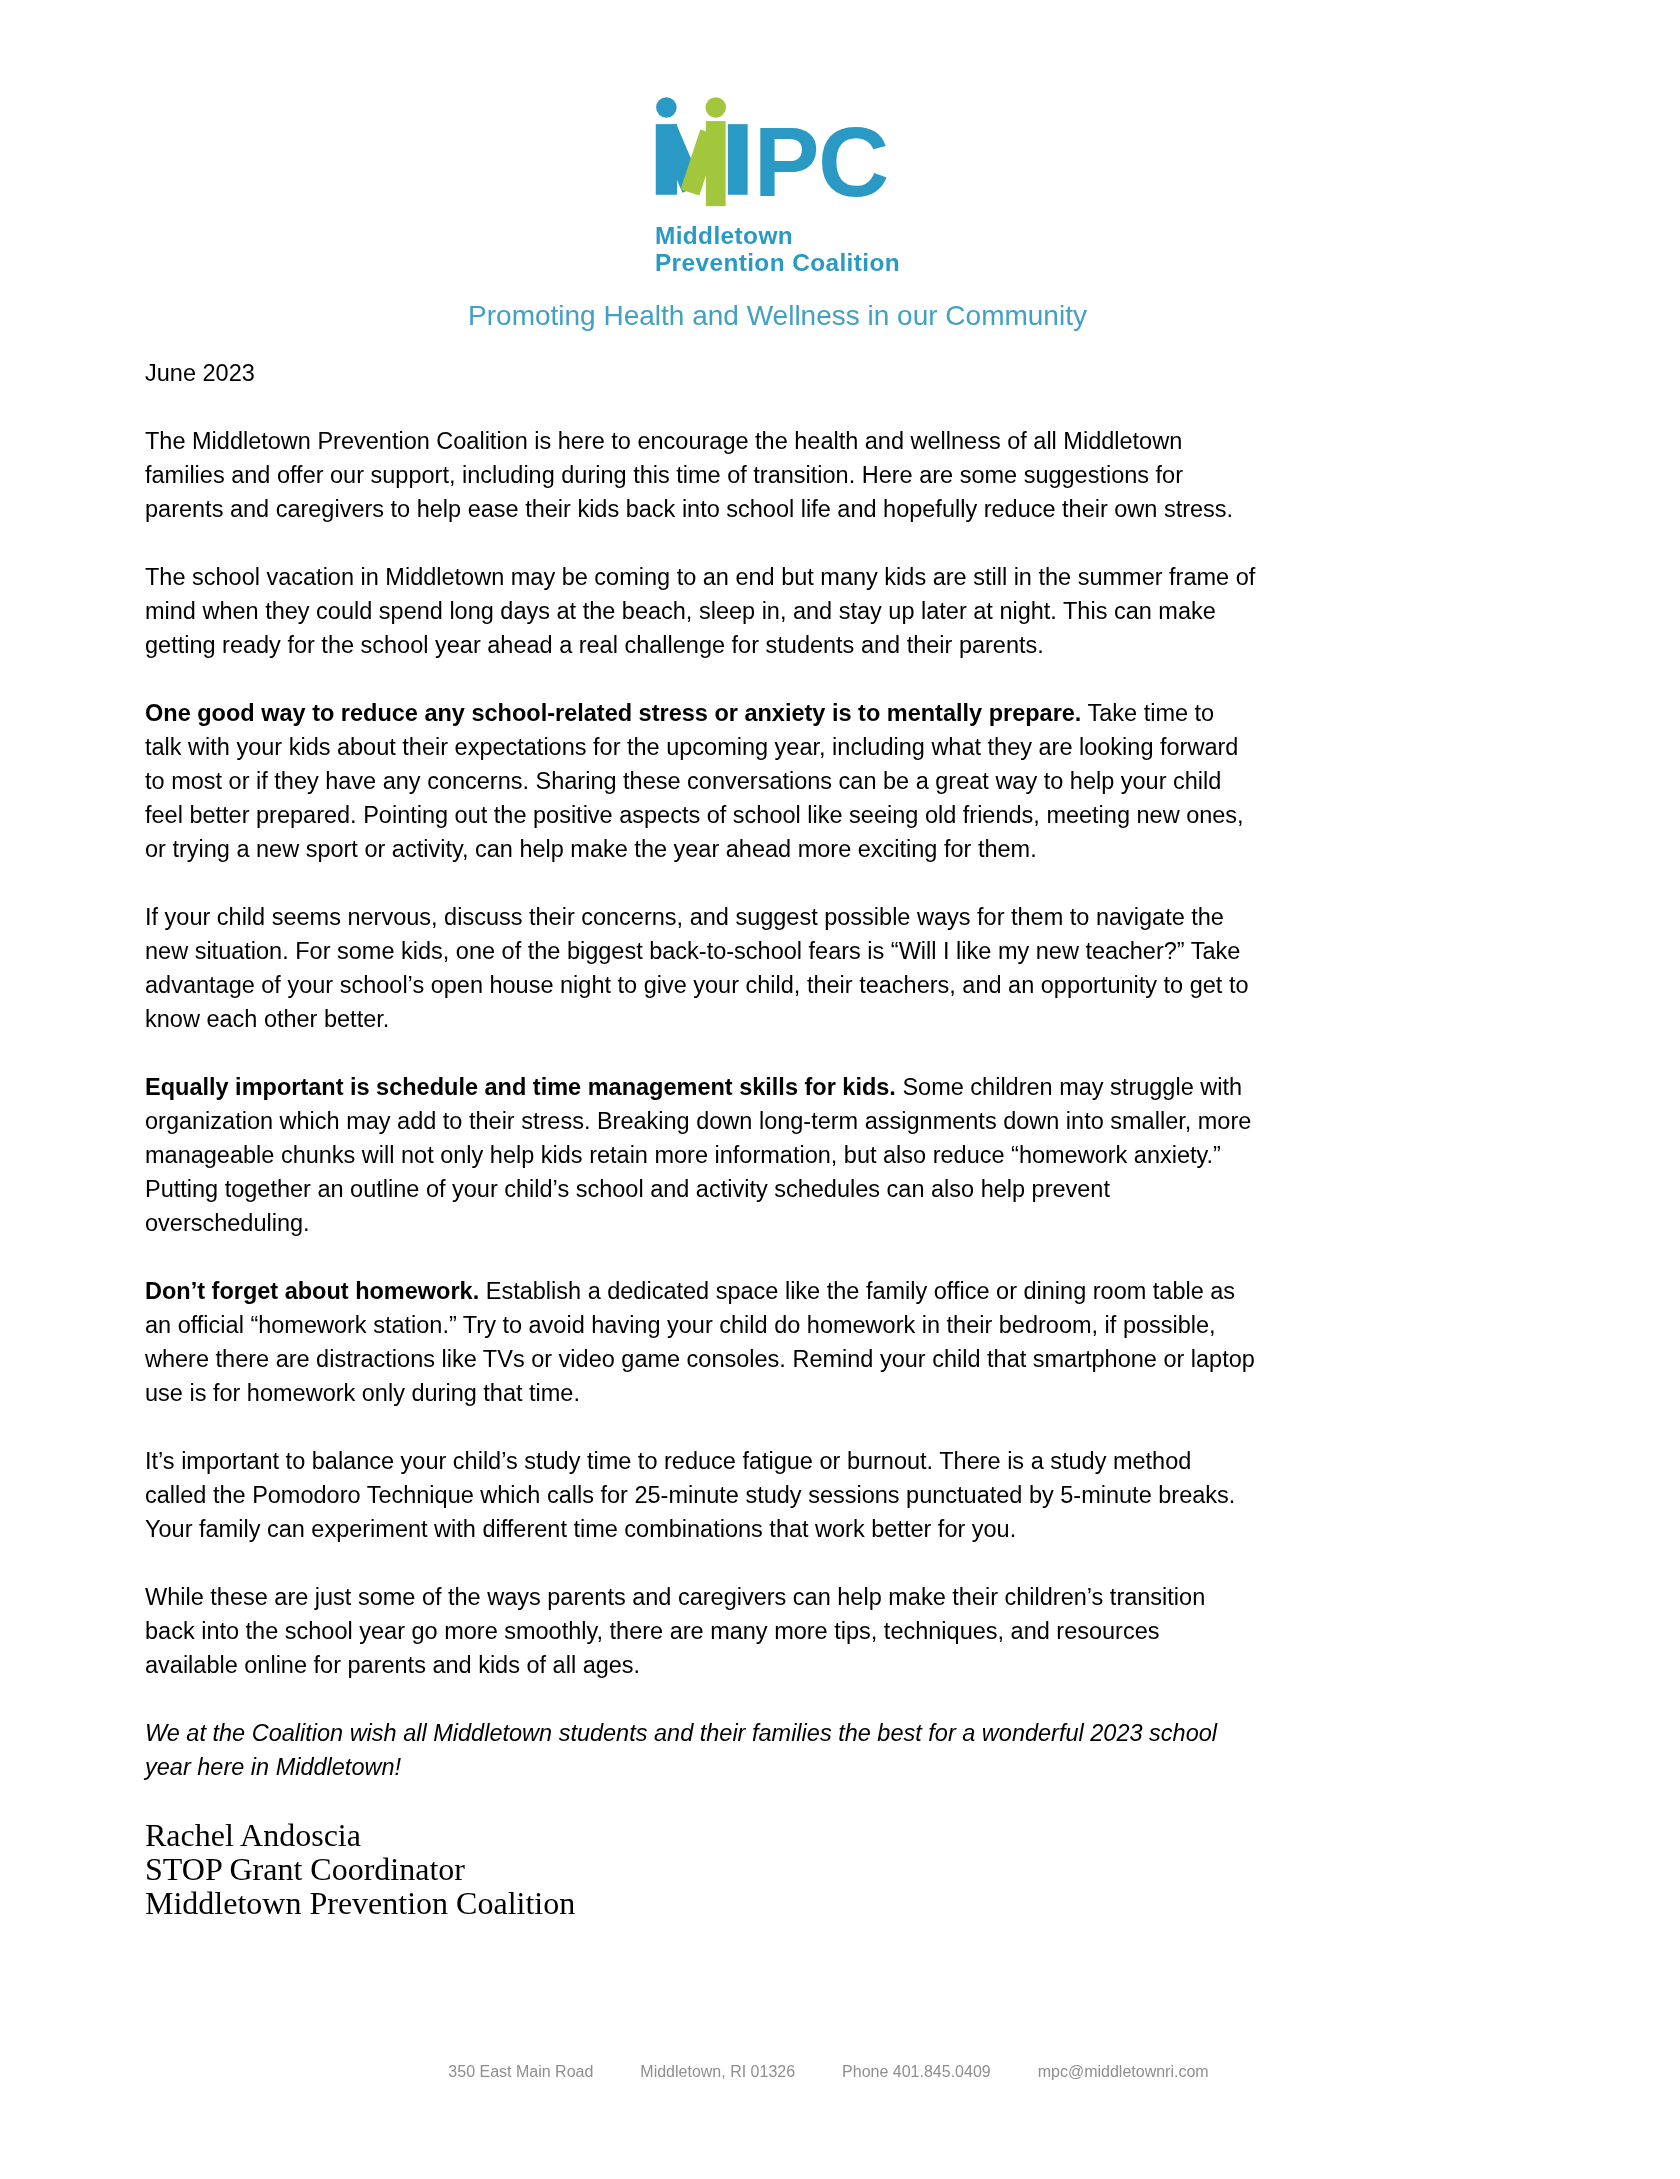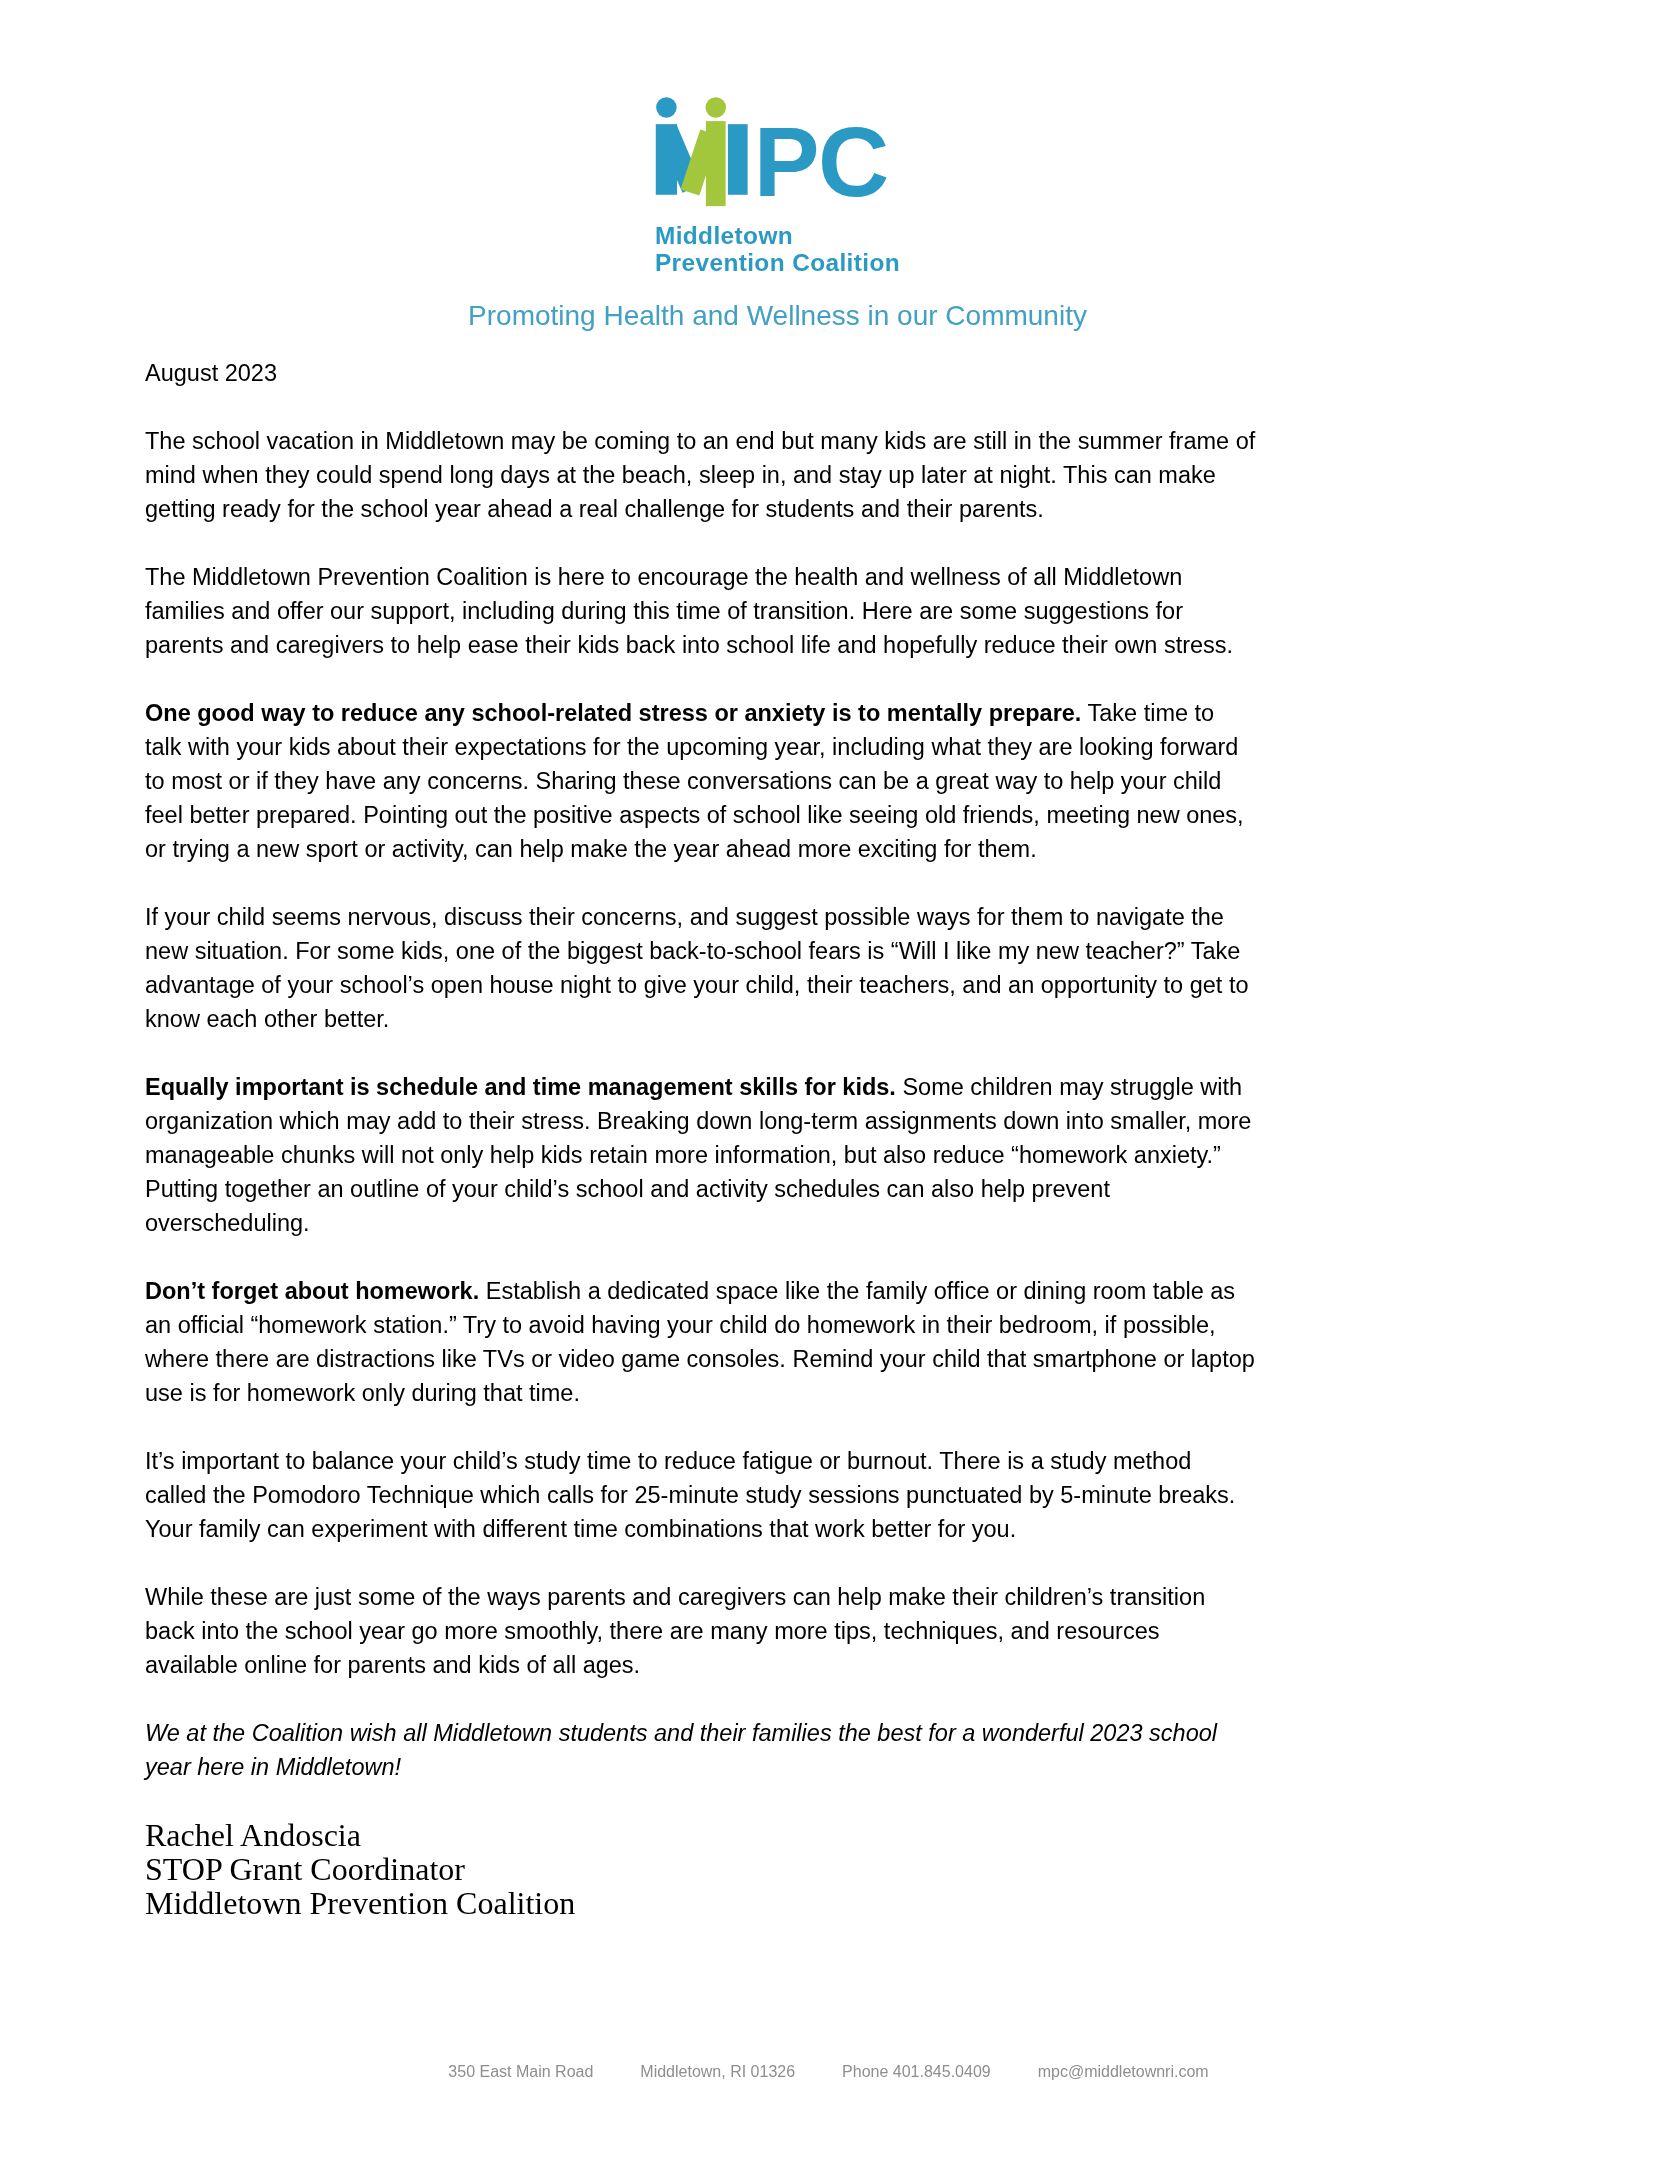--- a/index.html
+++ b/index.html
@@ -88,24 +88,24 @@
         <rect x="67" y="33" width="26" height="112" fill="var(--brand-green)"></rect>
         <text x="130" y="131" font-size="130" font-weight="700" letter-spacing="-2" font-family="Liberation Sans, DejaVu Sans, sans-serif" fill="var(--brand-blue)">PC</text>
       </svg>
       <div class="logo-text first">Middletown</div>
       <div class="logo-text">Prevention Coalition</div>
     </div>
     <div class="tagline">Promoting Health and Wellness in our Community</div>
   </header>
 
   <div class="content">
-    <div class="date">August 2023</div>
+    <div class="date">June 2023</div>
     <main id="letter-body">
+        <p class="para">The Middletown Prevention Coalition is here to encourage the health and wellness of all Middletown<br>families and offer our support, including during this time of transition. Here are some suggestions for<br>parents and caregivers to help ease their kids back into school life and hopefully reduce their own stress.</p>
         <p class="para">The school vacation in Middletown may be coming to an end but many kids are still in the summer frame of<br>mind when they could spend long days at the beach, sleep in, and stay up later at night. This can make<br>getting ready for the school year ahead a real challenge for students and their parents.</p>
-        <p class="para">The Middletown Prevention Coalition is here to encourage the health and wellness of all Middletown<br>families and offer our support, including during this time of transition. Here are some suggestions for<br>parents and caregivers to help ease their kids back into school life and hopefully reduce their own stress.</p>
         <p class="para"><strong>One good way to reduce any school-related stress or anxiety is to mentally prepare.</strong> Take time to<br>talk with your kids about their expectations for the upcoming year, including what they are looking forward<br>to most or if they have any concerns. Sharing these conversations can be a great way to help your child<br>feel better prepared. Pointing out the positive aspects of school like seeing old friends, meeting new ones,<br>or trying a new sport or activity, can help make the year ahead more exciting for them.</p>
         <p class="para">If your child seems nervous, discuss their concerns, and suggest possible ways for them to navigate the<br>new situation. For some kids, one of the biggest back-to-school fears is “Will I like my new teacher?” Take<br>advantage of your school’s open house night to give your child, their teachers, and an opportunity to get to<br>know each other better.</p>
         <p class="para"><strong>Equally important is schedule and time management skills for kids.</strong> Some children may struggle with<br>organization which may add to their stress. Breaking down long-term assignments down into smaller, more<br>manageable chunks will not only help kids retain more information, but also reduce “homework anxiety.”<br>Putting together an outline of your child’s school and activity schedules can also help prevent<br>overscheduling.</p>
         <p class="para"><strong>Don’t forget about homework.</strong> Establish a dedicated space like the family office or dining room table as<br>an official “homework station.” Try to avoid having your child do homework in their bedroom, if possible,<br>where there are distractions like TVs or video game consoles. Remind your child that smartphone or laptop<br>use is for homework only during that time.</p>
         <p class="para">It’s important to balance your child’s study time to reduce fatigue or burnout. There is a study method<br>called the Pomodoro Technique which calls for 25-minute study sessions punctuated by 5-minute breaks.<br>Your family can experiment with different time combinations that work better for you.</p>
         <p class="para">While these are just some of the ways parents and caregivers can help make their children’s transition<br>back into the school year go more smoothly, there are many more tips, techniques, and resources<br>available online for parents and kids of all ages.</p>
         <p class="para italic">We at the Coalition wish all Middletown students and their families the best for a wonderful 2023 school<br>year here in Middletown!</p>
       </main>
     <div id="signature-block">
         <div class="sig-line">Rachel Andoscia</div>

